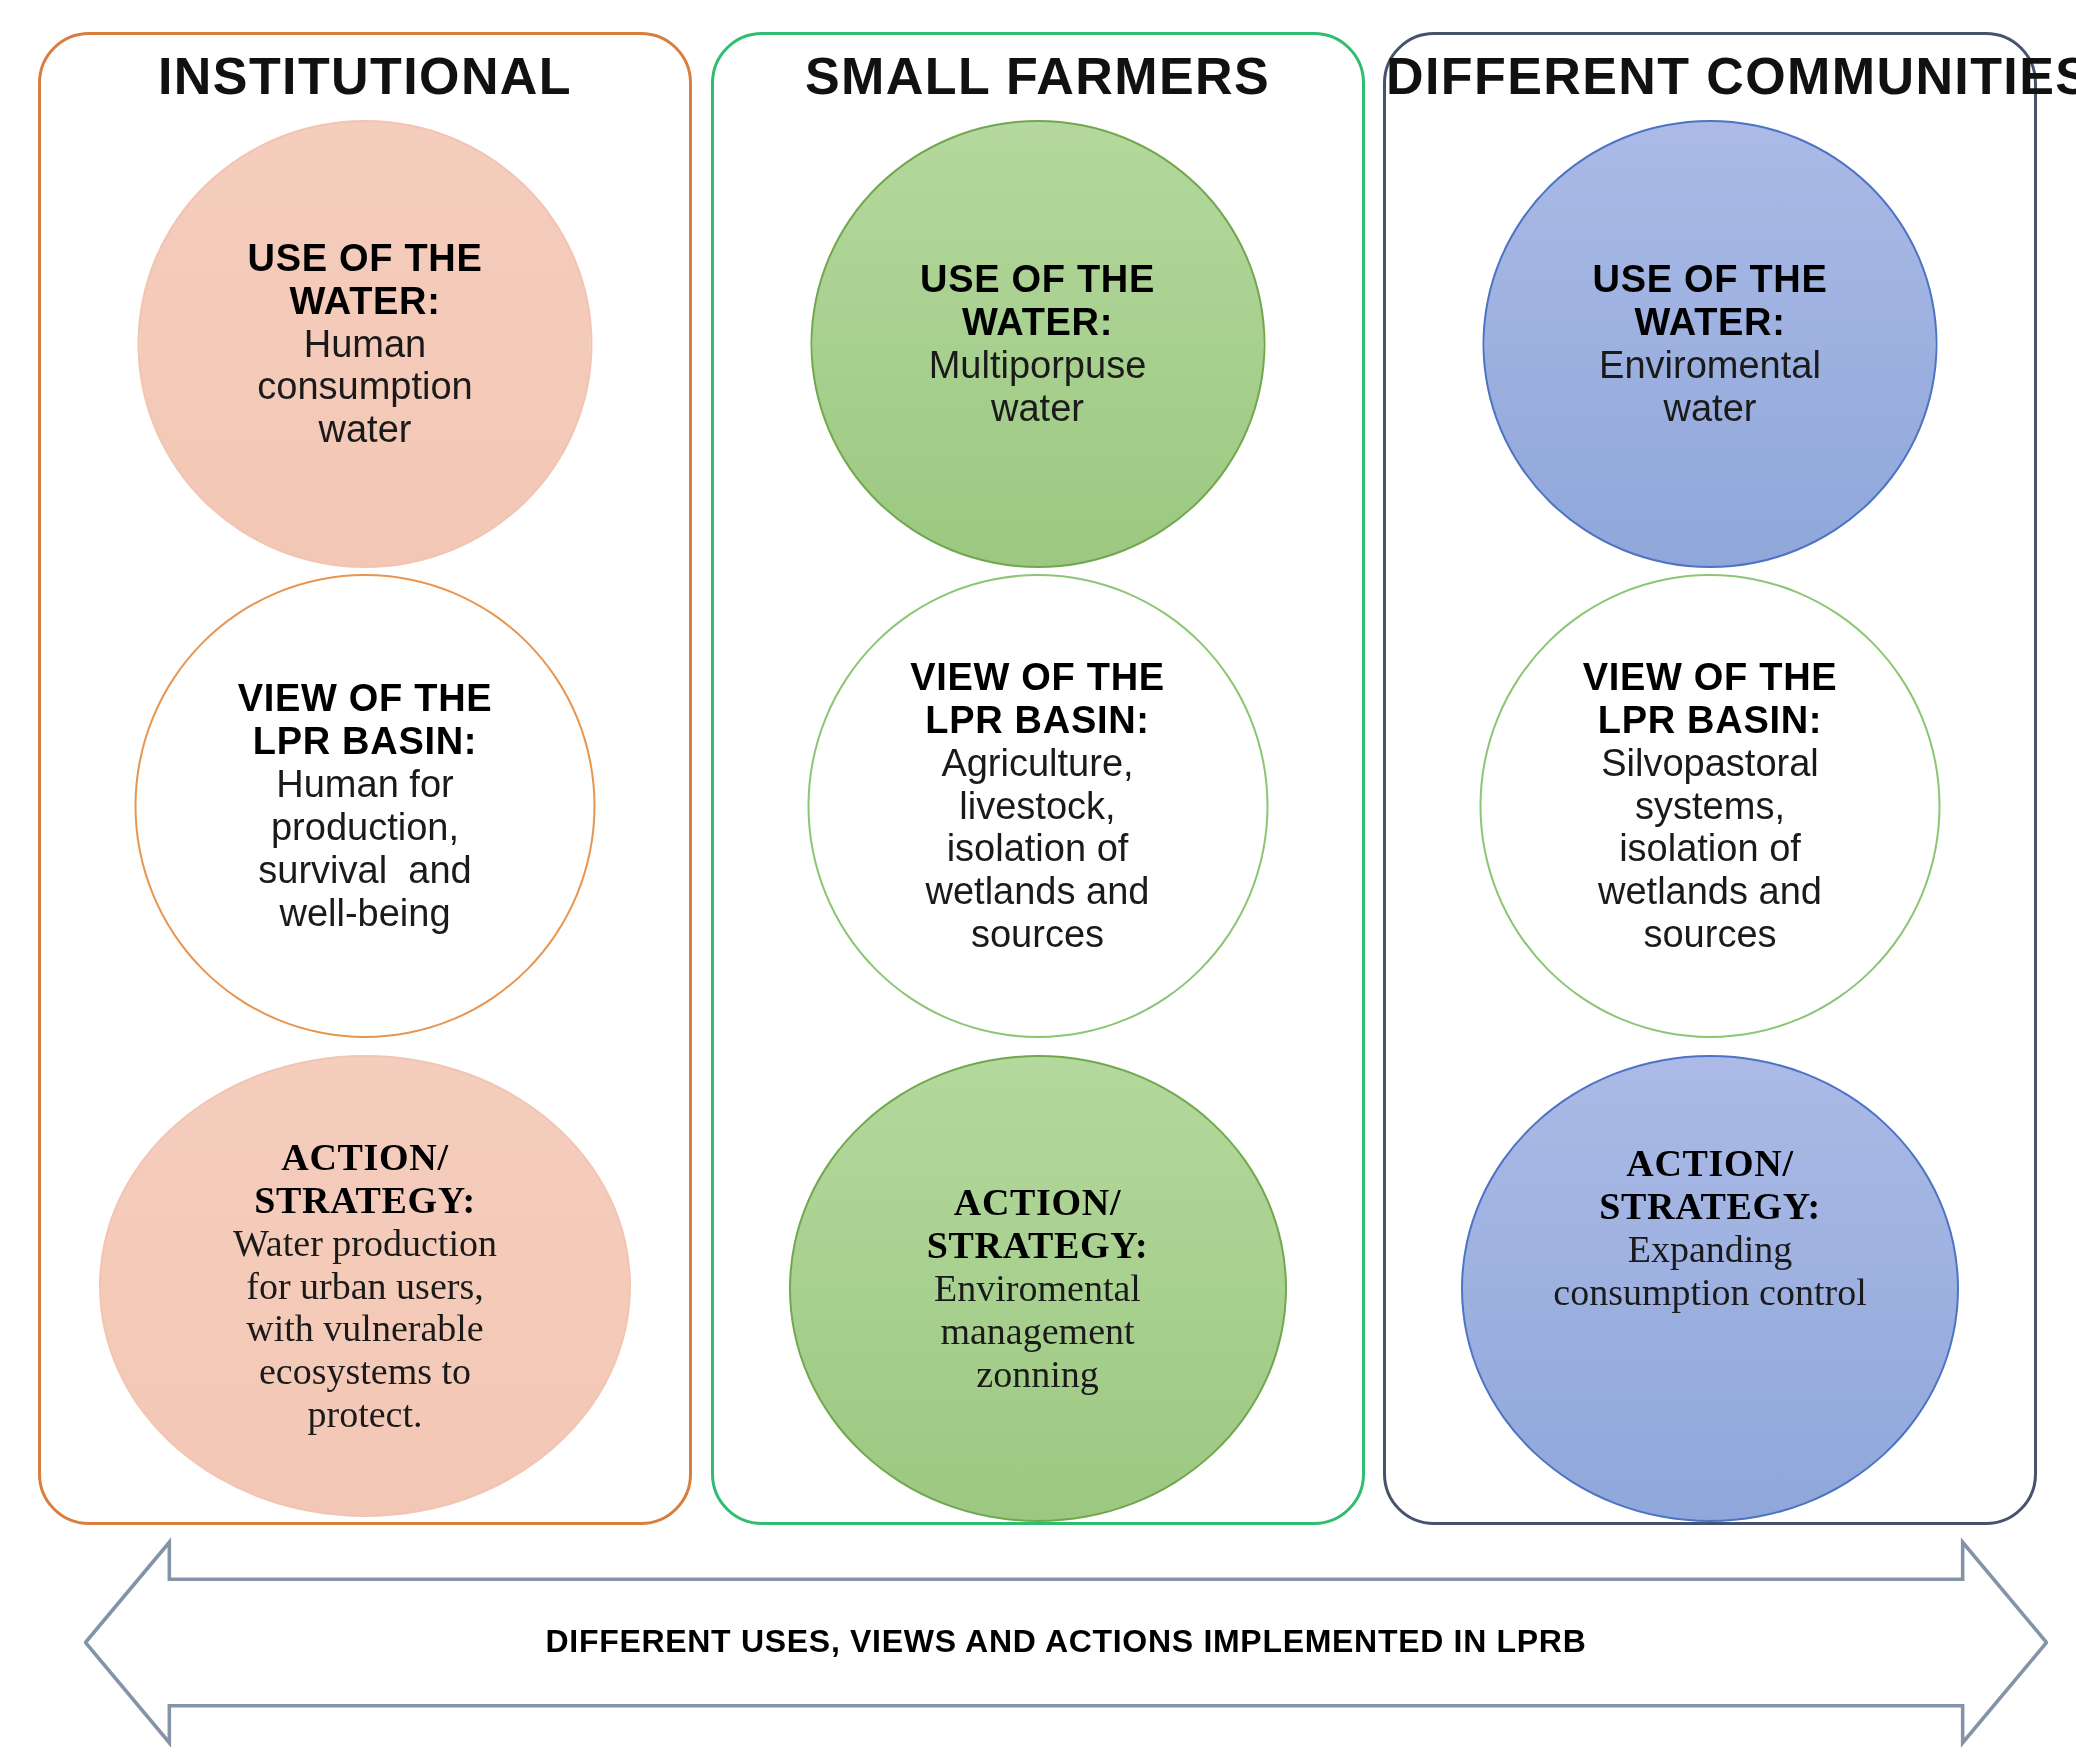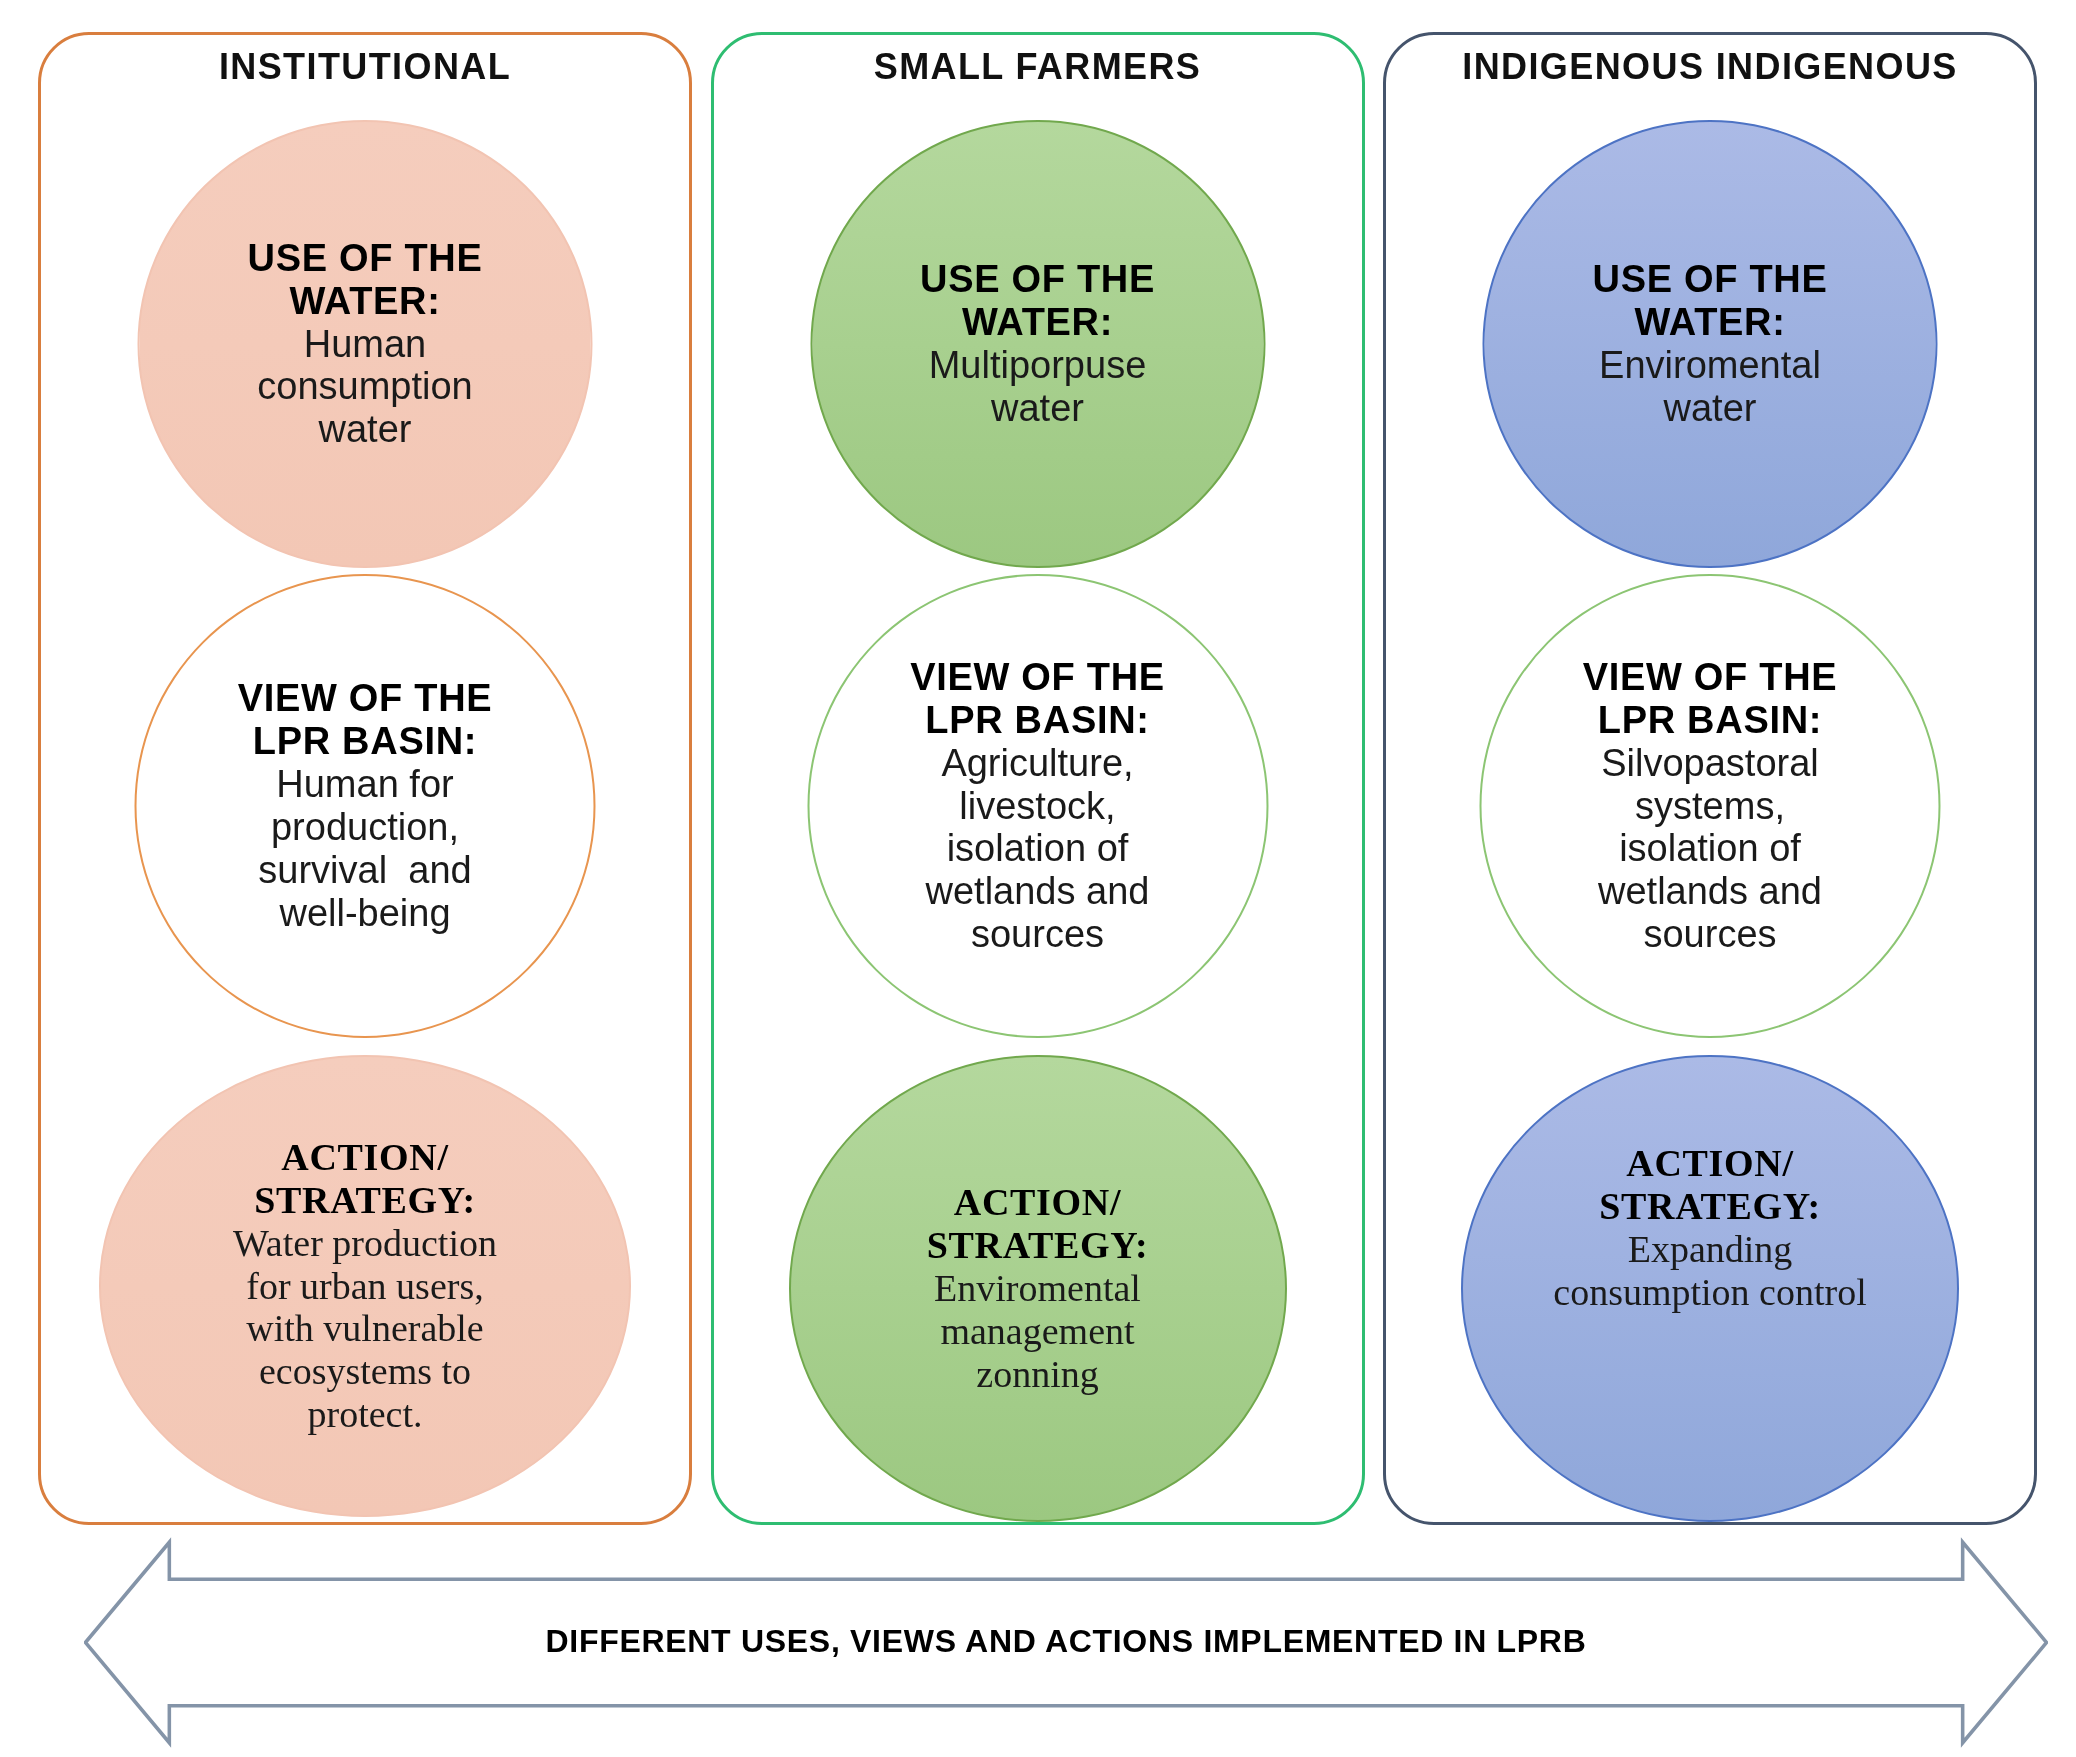--- a/index.html
+++ b/index.html
@@ -2,21 +2,21 @@
 <html style="font-size:11.4px"><head>
 <meta charset="utf-8">
 <style>
   html,body{margin:0;padding:0;background:#ffffff;width:2077px;height:1757px;overflow:hidden;
             font-family:"Liberation Sans", sans-serif;}
   .canvas{position:relative;width:2077px;height:1757px;background:#fff;}
   .columns{position:absolute;left:38px;top:32px;display:flex;gap:18.5px;}
   .panel{position:relative;width:654px;height:1493px;box-sizing:border-box;
          border:3.6px solid var(--panel-border);border-radius:51px;background:#fff;}
   .panel-title{margin:0;position:absolute;top:11.4px;left:0;right:0;text-align:center;
-               font-size:36px;font-weight:bold;color:#111;letter-spacing:1.4px;white-space:nowrap;}
+               font-size:52px;font-weight:bold;color:#111;letter-spacing:1.4px;white-space:nowrap;}
   .circle{position:absolute;left:50%;transform:translateX(-50%);border-radius:50%;
           display:flex;align-items:center;justify-content:center;box-sizing:border-box;}
   .row1{top:85px;width:455px;height:448px;}
   .row2{top:539px;width:461px;height:464px;}
   .row3{top:1020px;width:498px;height:467px;font-family:Liberation Serif, serif;}
   .panel.col-institutional .row3{width:532px;height:462px;}
   .circle.filled{background:linear-gradient(180deg,var(--fill-top),var(--fill-bottom));
                  border:2.1px solid var(--circle-border);}
   .circle.view{background:#ffffff;border:2.1px solid var(--view-border);}
   .circle-text{white-space:pre-wrap;text-align:center;font-size:38px;line-height:1.13;color:#1a1a1a;}
@@ -79,21 +79,21 @@
         </div>
         <div class="circle row3 filled">
           <div class="circle-text"><span class="head">ACTION/
 STRATEGY:</span>
 <span class="body">Enviromental
 management
 zonning</span></div>
         </div>
       </section>
       <section class="panel col-indigenous-communities" style="--panel-border: #45546c; --fill-top: #abbae6; --fill-bottom: #8fa7da; --circle-border: #4d73c4; --view-border: #8cc573;">
-        <h2 class="panel-title">INDIGENOUS INDIGENOUS</h2>
+        <h2 class="panel-title">DIFFERENT COMMUNITIES</h2>
         <div class="circle row1 filled">
           <div class="circle-text"><span class="head">USE OF THE
 WATER:</span>
 <span class="body">Enviromental
 water</span></div>
         </div>
         <div class="circle row2 view">
           <div class="circle-text"><span class="head">VIEW OF THE
 LPR BASIN:</span>
 <span class="body">Silvopastoral

